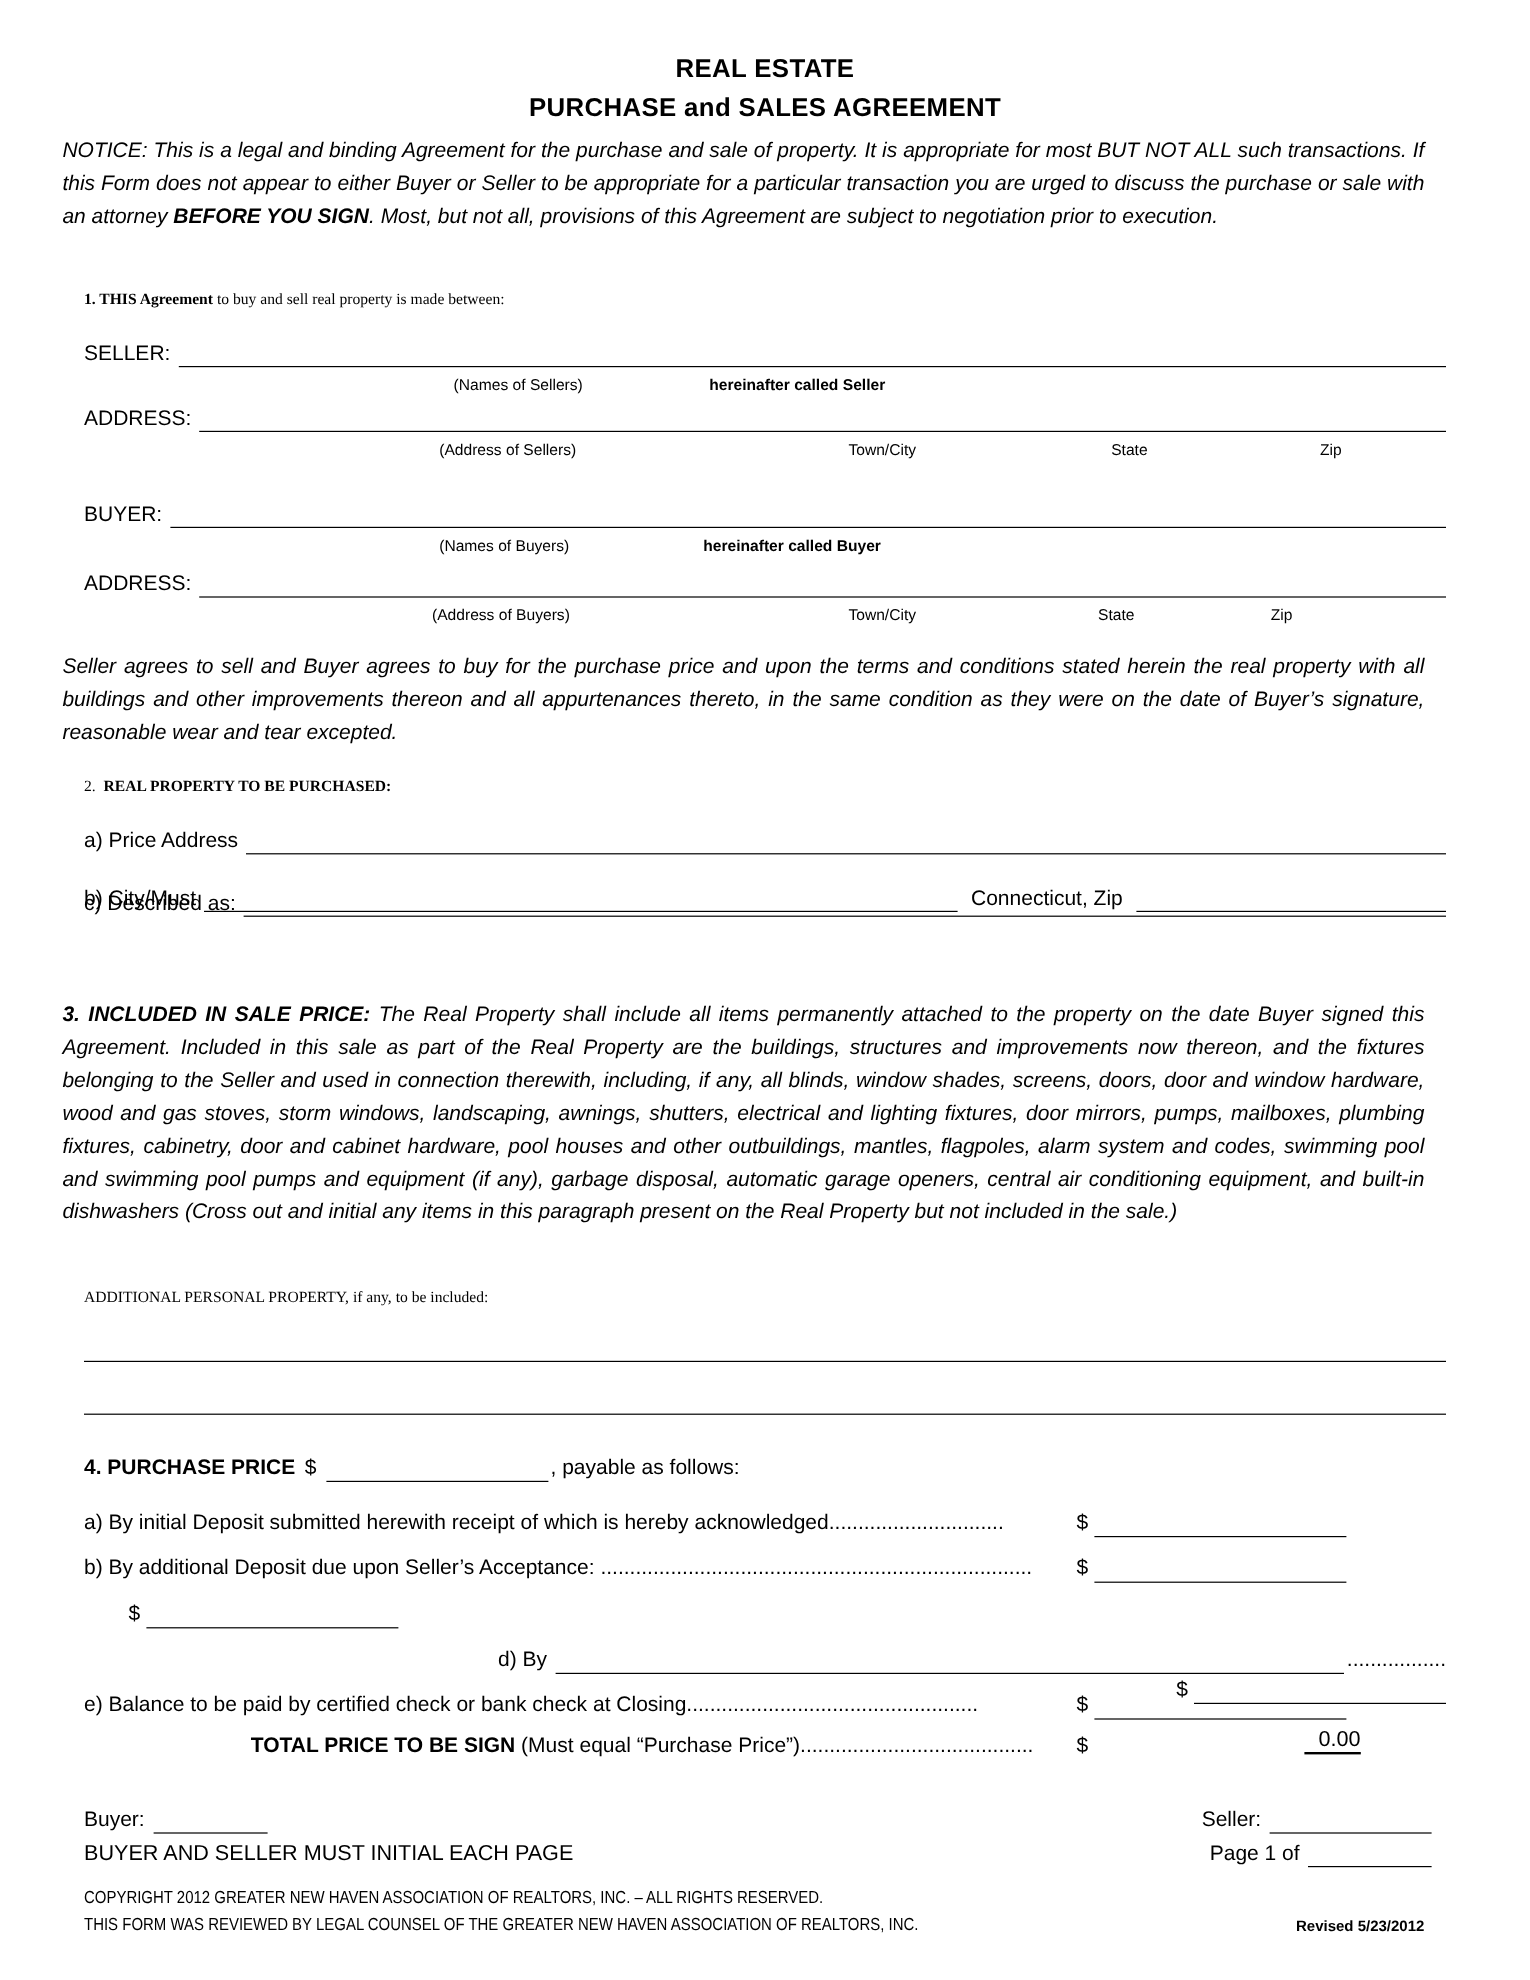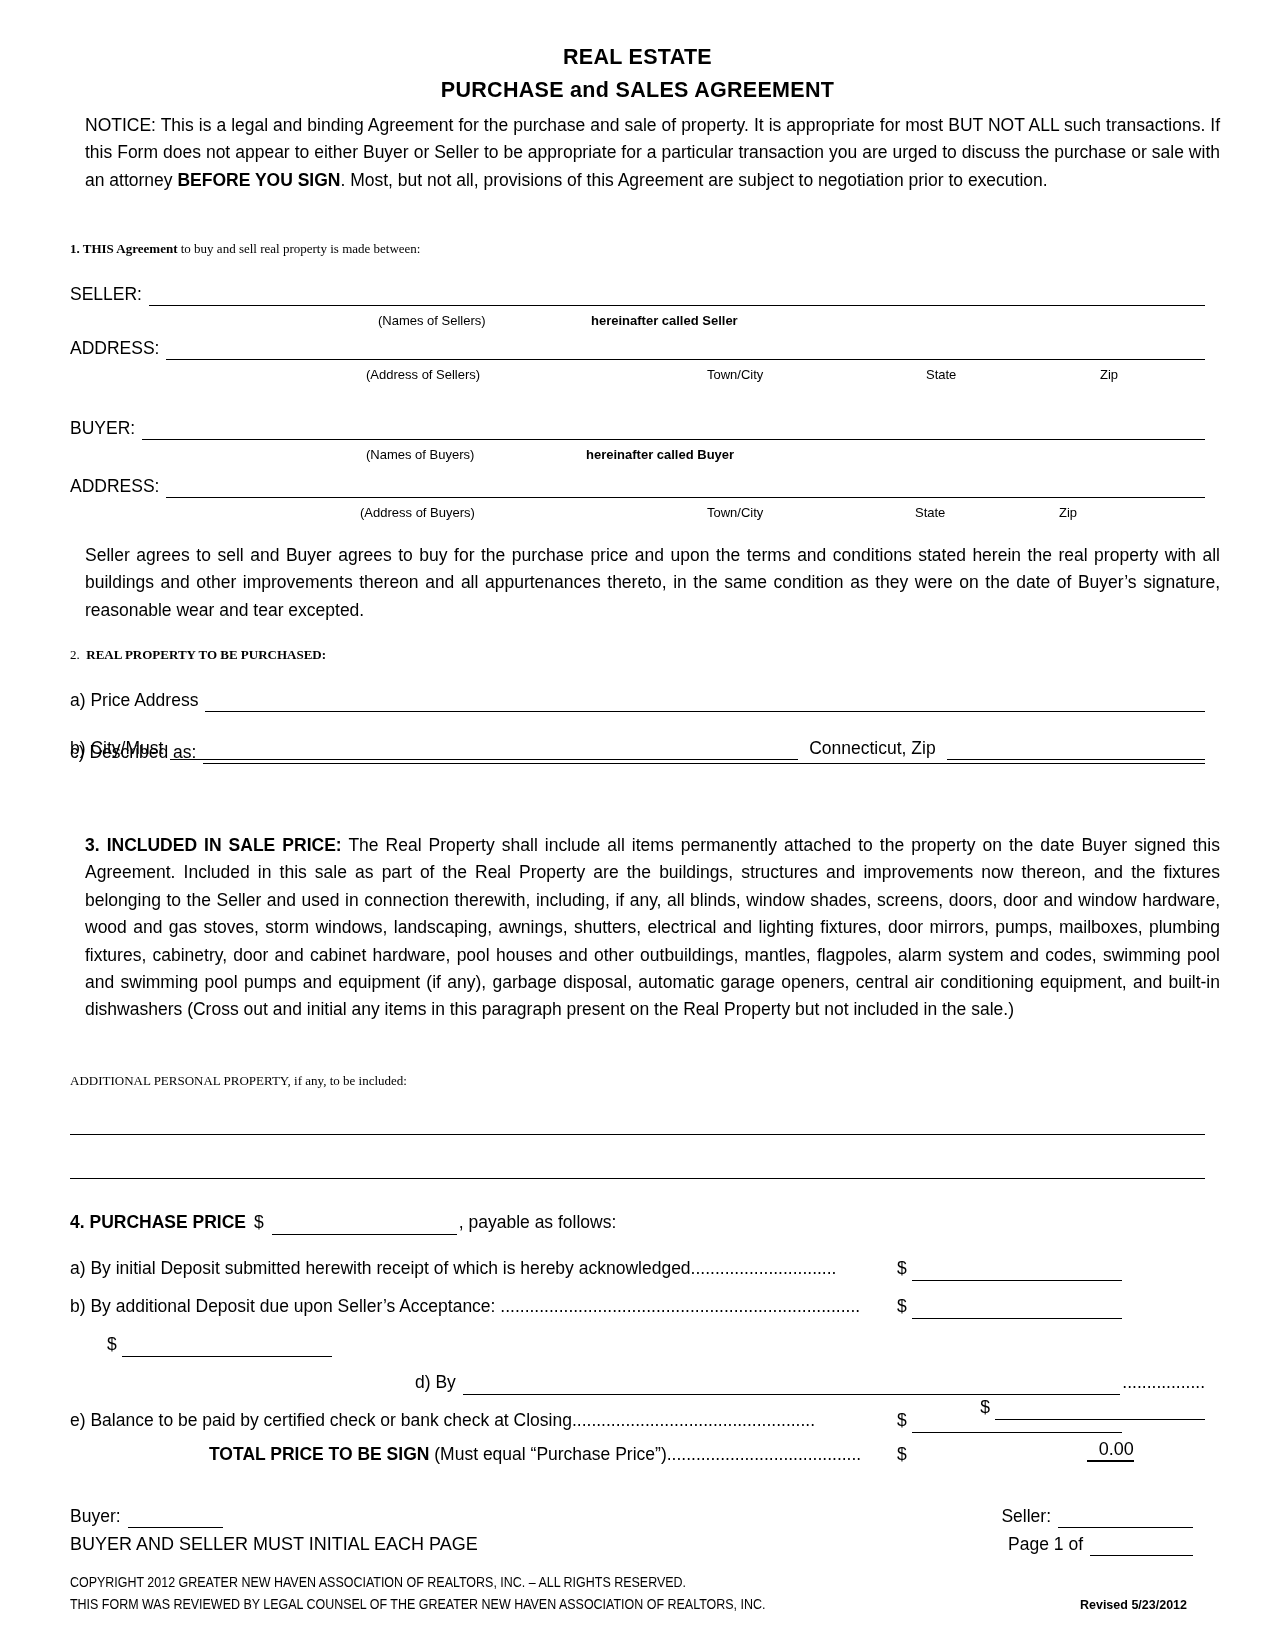--- a/index.html
+++ b/index.html
@@ -3,21 +3,21 @@
 <meta charset="utf-8">
 <style>
   html,body{margin:0;padding:0;background:#ffffff;}
   .page{
     position:relative; width:1275px; height:1650px; background:#ffffff;
     font-family:"Liberation Sans", sans-serif; color:#000; overflow:hidden;
   }
   .abs{position:absolute;}
   .ttl{left:70px; width:1135px; text-align:center; font-weight:bold;
        font-size:21.5px; line-height:33px; letter-spacing:.3px;}
-  .para{left:85px; width:1135px; font-size:17.5px; line-height:27.4px; text-align:justify;}
+  .para{left:52px; width:1135px; font-size:17.5px; line-height:27.4px; text-align:justify;font-style:italic;}
   .para .b{font-weight:bold;}
   .hrow{left:70px; width:1135px; font-size:13px; line-height:26px;font-family:Liberation Serif, serif;}
   .hrow .b{font-weight:bold;}
   .line-row{left:70px; width:1135px; display:flex; align-items:flex-end;
             font-size:17.5px; line-height:24px;}
   .fill{flex:1; border-bottom:1.7px solid #000; height:22px; margin-left:7px;}
   .g243{flex:2.43;} .g1{flex:1;}
   .gap-l{margin-left:11px;}
   .sub{left:70px; width:1135px; height:18px; font-size:13px; line-height:18px;}
   .sub span{position:absolute; white-space:nowrap;}

